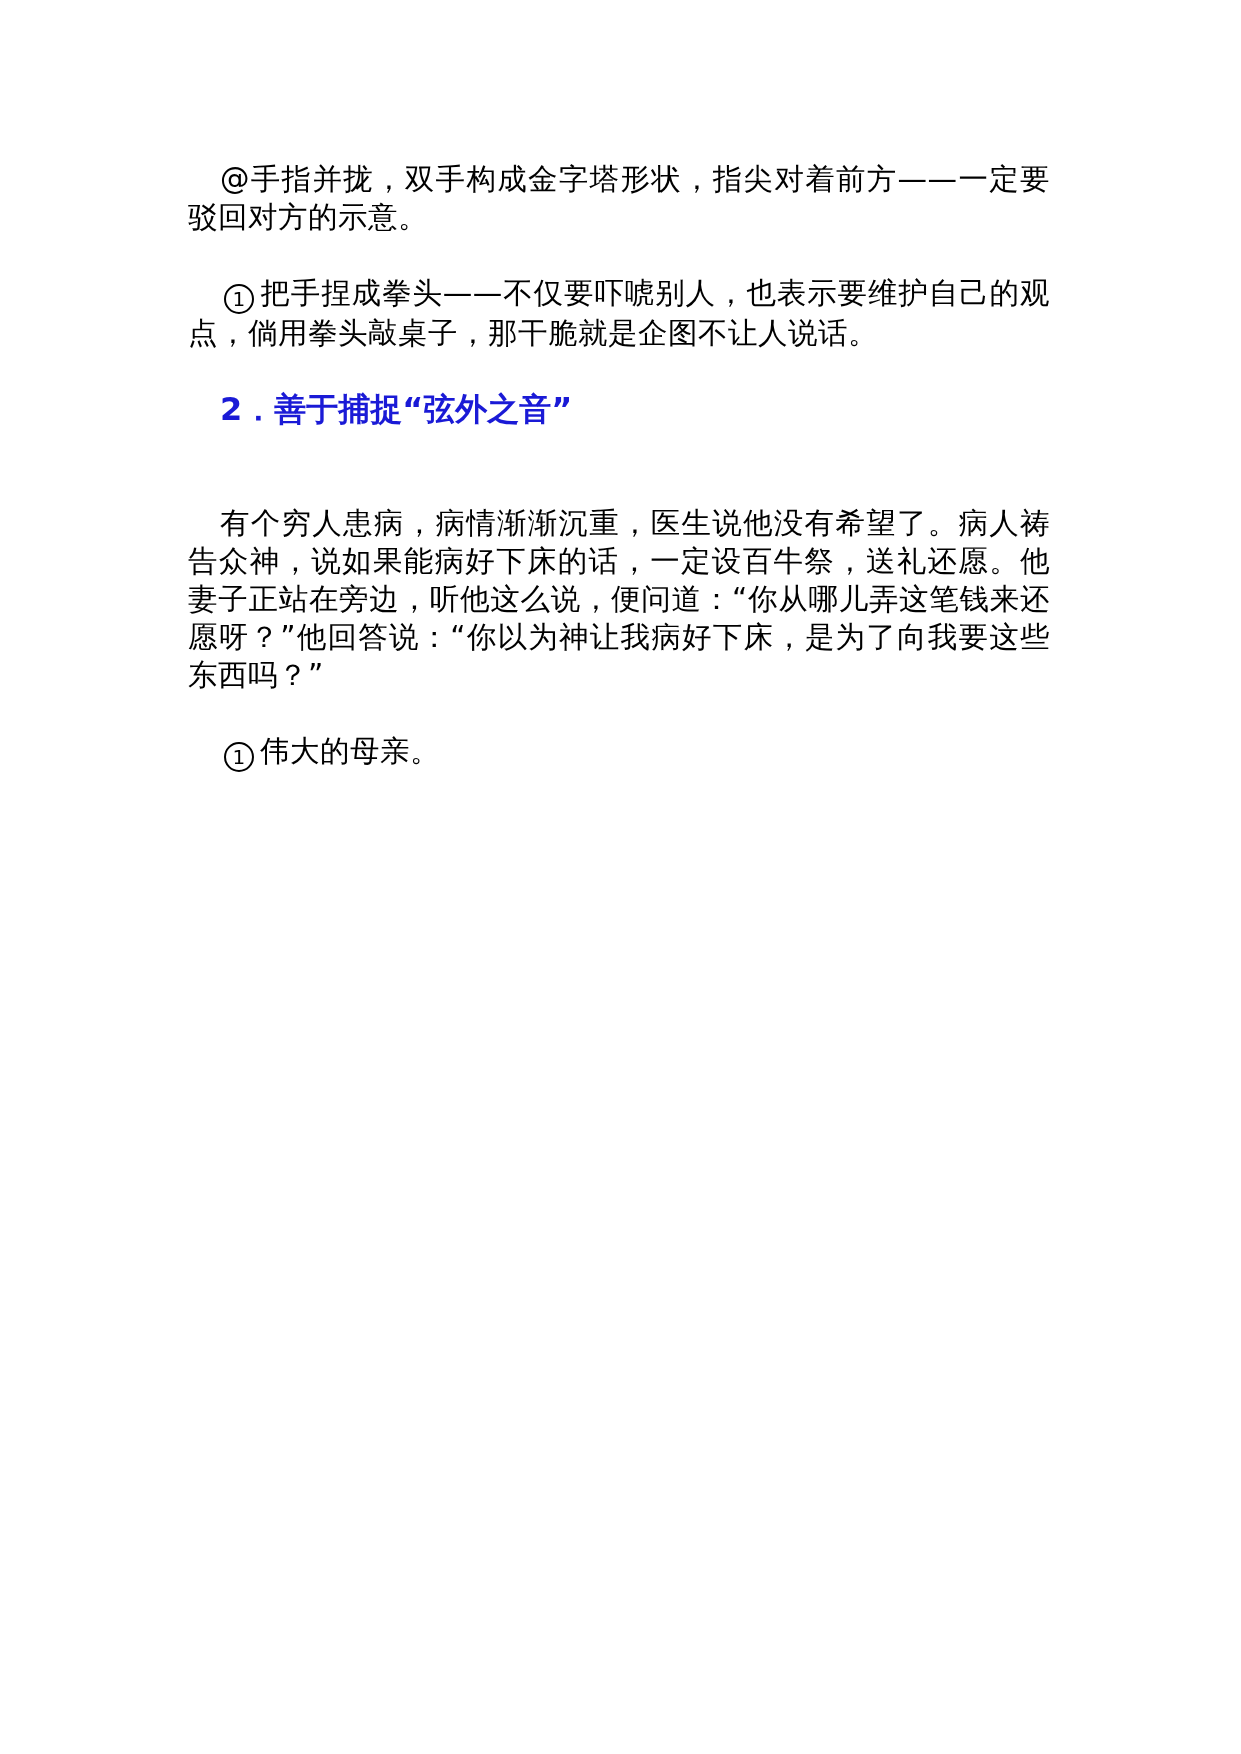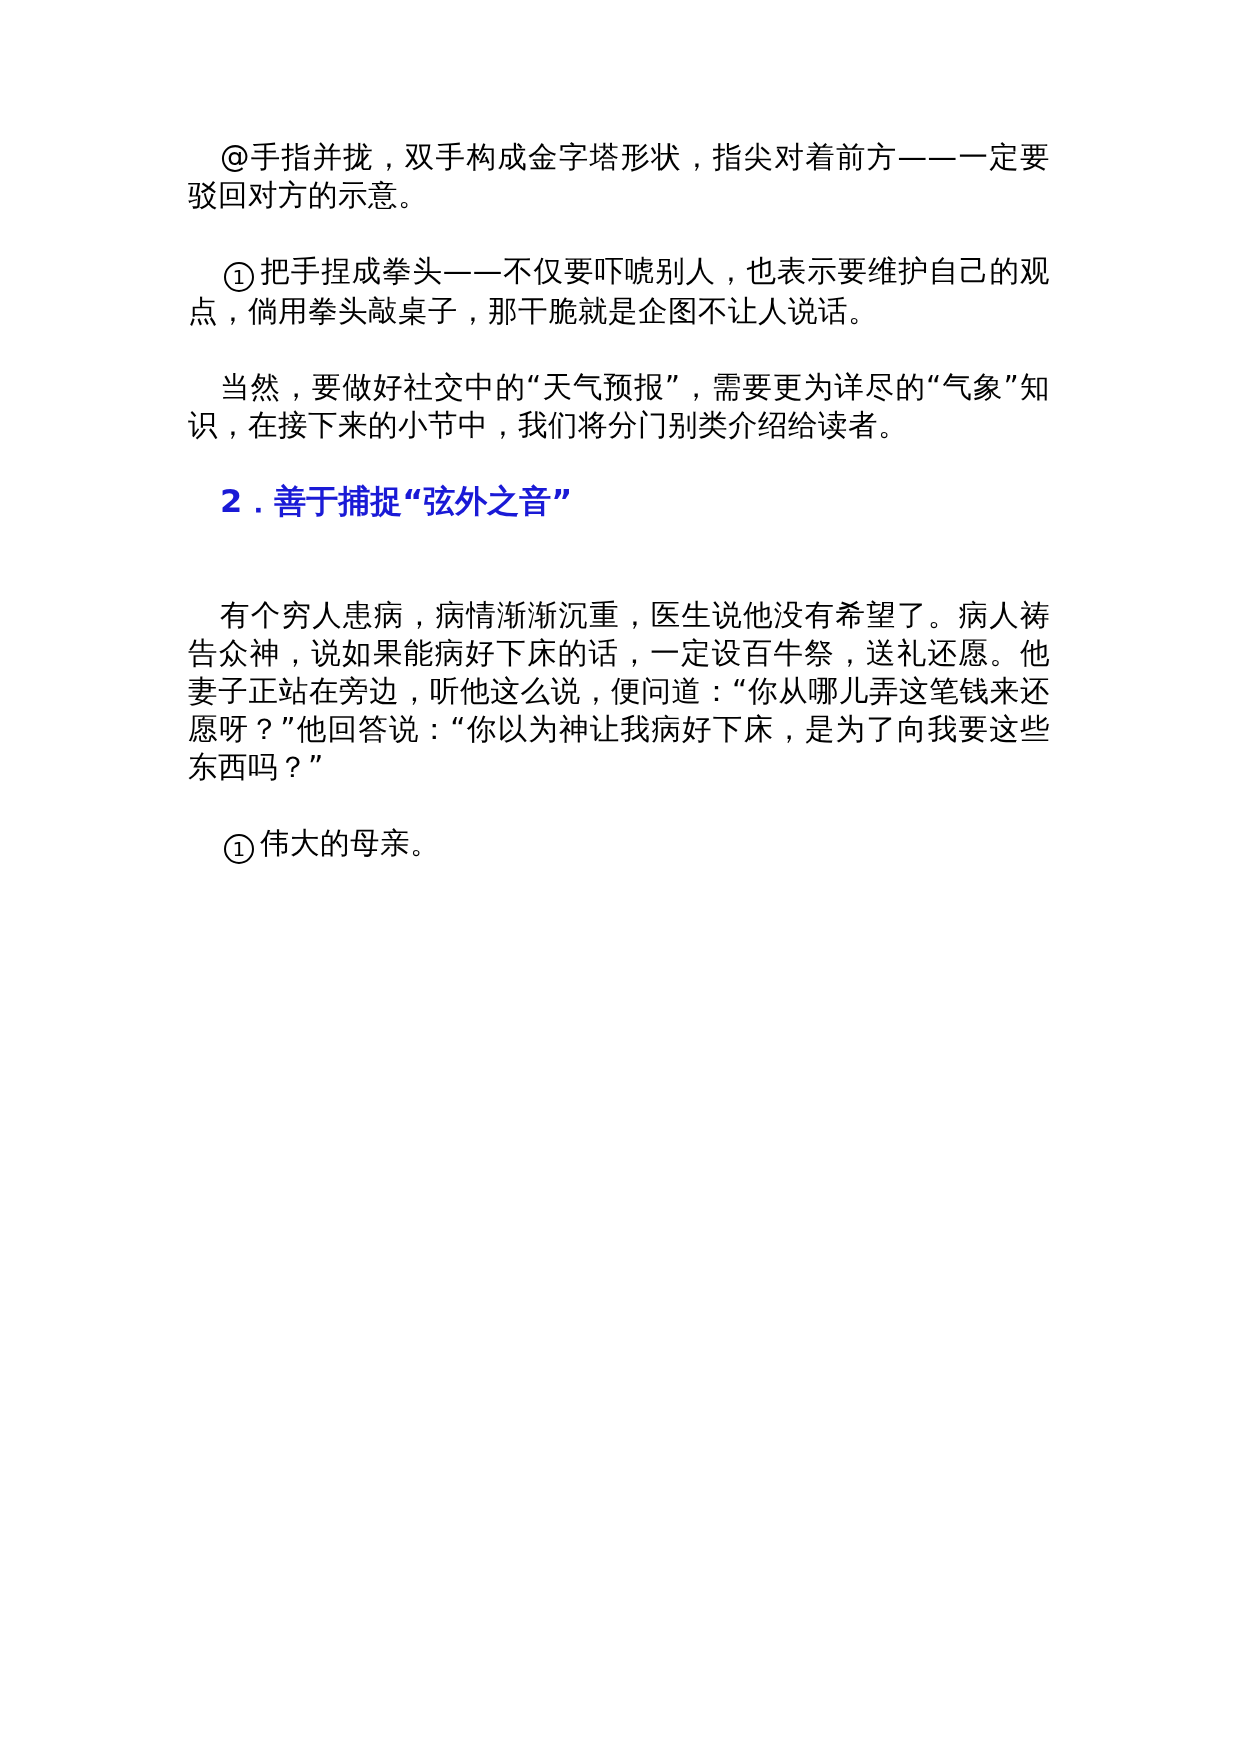--- a/index.html
+++ b/index.html
@@ -11,21 +11,21 @@
       width: 1241px;
       height: 1754px;
       position: relative;
       overflow: hidden;
       font-family: "DejaVu Sans", "Liberation Sans", sans-serif;
       color: #000000;
     }
     .page {
       position: absolute;
       left: 188px;
-      top: 138px;
+      top: 160px;
       width: 862px;
     }
     .para {
       font-size: 29.5px;
       line-height: 38px;
       margin: 0 0 38px 0;
       text-align: justify;
       letter-spacing: 0.5px;
       word-break: break-all;
     }
@@ -59,21 +59,20 @@
 <body>
 
 <div class="page">
 
   <p class="para indent">@手指并拢，双手构成金字塔形状，指尖对着前方——一定要驳回对方的示意。</p>
 
   <p class="para indent-sm">
     <span class="circled">1</span><span>把手捏成拳头——不仅要吓唬别人，也表示要维护自己的观点，倘用拳头敲桌子，那干脆就是企图不让人说话。</span>
   </p>
 
-  <p class="para indent">当然，要做好社交中的“天气预报”，需要更为详尽的“气象”知识，在接下来的小节中，我们将分门别类介绍给读者。</p>
 
   <h2 class="heading">2．善于捕捉“弦外之音”</h2>
 
   <p class="para indent">有个穷人患病，病情渐渐沉重，医生说他没有希望了。病人祷告众神，说如果能病好下床的话，一定设百牛祭，送礼还愿。他妻子正站在旁边，听他这么说，便问道：“你从哪儿弄这笔钱来还愿呀？”他回答说：“你以为神让我病好下床，是为了向我要这些东西吗？”</p>
 
 
   <p class="para indent-sm">
     <span class="circled">1</span><span>伟大的母亲。</span>
   </p>
 

